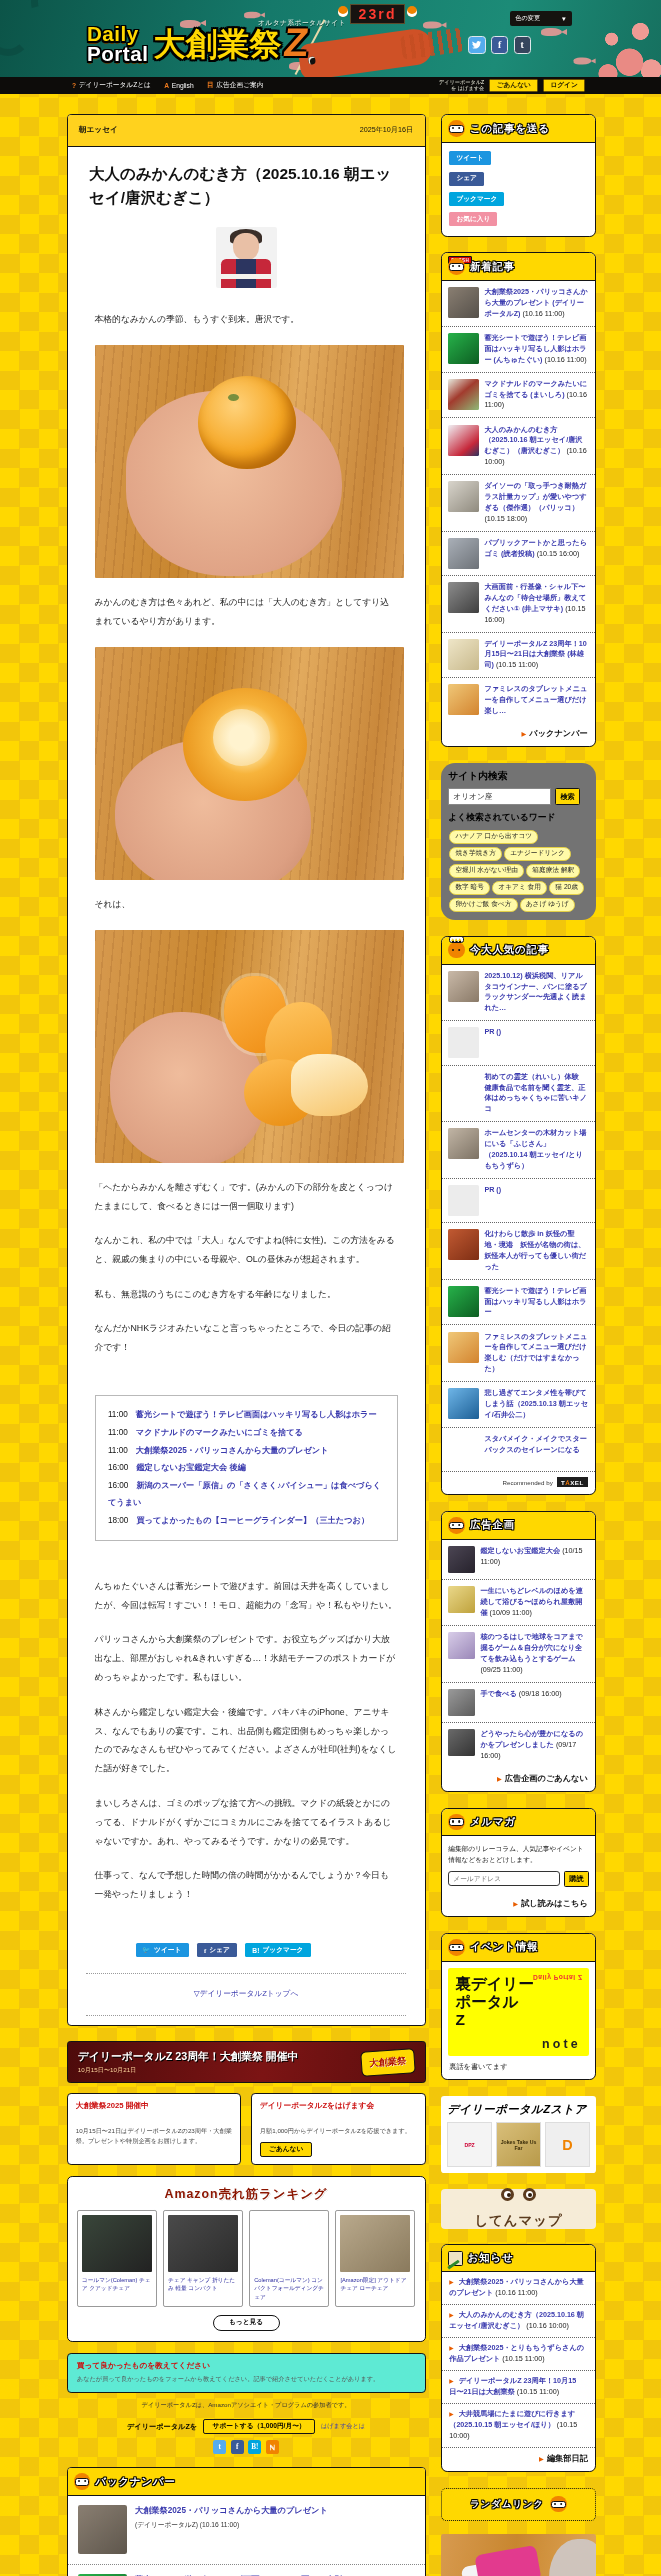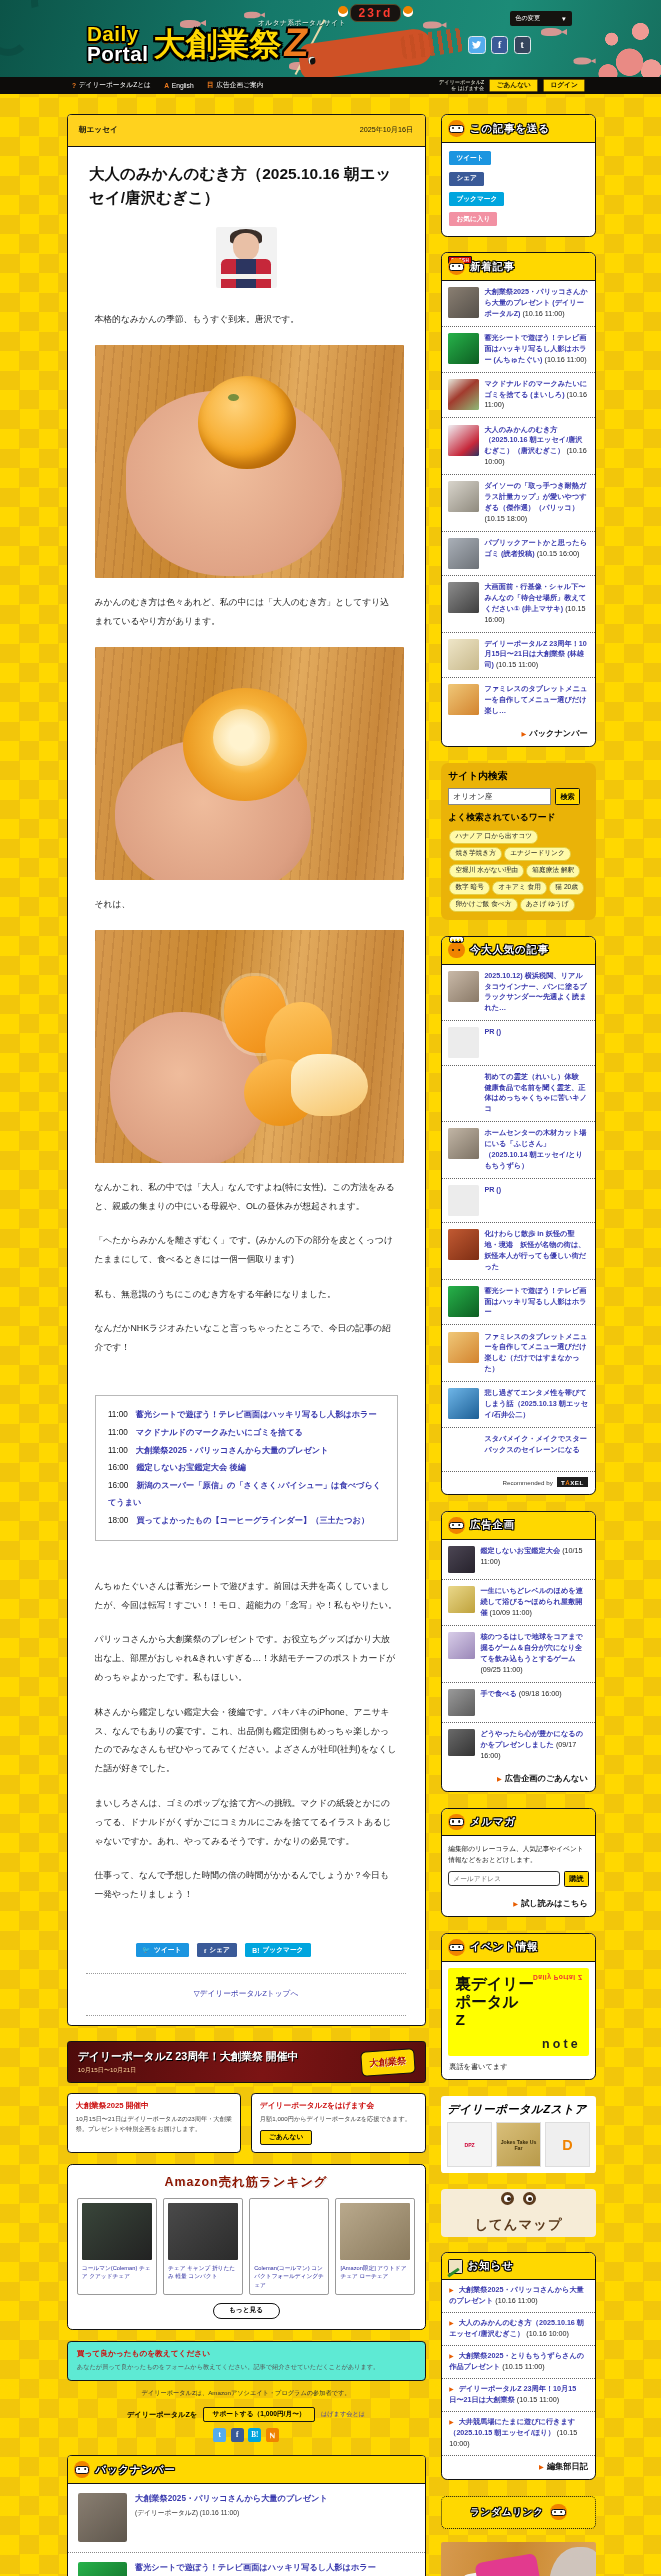--- a/index.html
+++ b/index.html
@@ -24,21 +24,21 @@
   .coral{width:72px;height:77px;background:radial-gradient(circle at 30% 30%,#ef9b94 6.2px,transparent 6.7px),radial-gradient(circle at 70% 20%,#ef9b94 8.2px,transparent 8.8px),radial-gradient(circle at 55% 60%,#e98a84 13.4px,transparent 14px),radial-gradient(circle at 85% 70%,#ef9b94 10.3px,transparent 10.8px),radial-gradient(circle at 25% 75%,#e98a84 9.3px,transparent 9.8px)}
   .rod{width:1.5px;height:62px;background:#e7d9a8;transform:rotate(28deg)}
   .logo{position:absolute;left:87px;top:24px;display:flex;align-items:flex-start;z-index:5}
   .logo-daily{font-weight:900;font-size:20.6px;line-height:.95;color:#fff;letter-spacing:0.5px;
      text-shadow:1.5px 0 #000,-1.5px 0 #000,0 1.5px #000,0 -1.5px #000,1.5px 1.5px #000,-1.5px -1.5px #000,1.5px -1.5px #000,-1.5px 1.5px #000, 0 3.1px 0 #5b3a00;}
   .logo-daily .yellow-d{color:#ffd800}
   .logo-fest{font-weight:900;font-size:32px;line-height:1;color:#ffd800;margin-left:5.2px;margin-top:4.1px;
      text-shadow:2.1px 0 #000,-2.1px 0 #000,0 2.1px #000,0 -2.1px #000,2.1px 2.1px #000,-2.1px -2.1px #000,2.1px -2.1px #000,-2.1px 2.1px #000;}
   .logo-z{font-weight:900;font-size:40px;line-height:.9;color:#f07c1e;margin-left:2.1px;transform:skewX(-6deg);
      text-shadow:2.1px 0 #000,-2.1px 0 #000,0 2.1px #000,0 -2.1px #000,2.1px 2.1px #000,-2.1px -2.1px #000;}
-  .logo-badge{position:absolute;left:202px;top:-19.6px;background:#171310;border:1px solid #5c4a2a;color:#ff3b30;font-weight:900;font-size:12px;letter-spacing:2.1px;padding:1px 7.2px;border-radius:7px}
+  .logo-badge{position:absolute;left:202px;top:-19.6px;background:#171310;border:1px solid #5c4a2a;color:#ff3b30;font-weight:900;font-size:14px;letter-spacing:2.1px;padding:1px 7.2px;border-radius:0}
   .logo-badge::before,.logo-badge::after{content:"";position:absolute;top:1px;width:10.3px;height:10.3px;border-radius:50%;background:#f08300;box-shadow:inset 0 -3.1px 0 #fff}
   .logo-badge::before{left:-13.4px}.logo-badge::after{right:-13.4px}
   .tagline{position:absolute;left:258px;top:18.5px;color:#eef5ef;font-size:6.7px;letter-spacing:0.5px;text-shadow:0.5px 0.5px 0 #043;}
   .color-change{position:absolute;right:90px;top:11.3px;width:62px;height:14.4px;background:#15130f;border-radius:2.1px;color:#fff;font-size:6.2px;display:flex;align-items:center;justify-content:space-between;padding:0 5.2px;z-index:6}
   .sns-head{position:absolute;right:131px;top:36px;display:flex;gap:5.2px;z-index:6}
   .sns-b{width:17.5px;height:17.5px;border-radius:3.6px;border:1px solid #dfe8ea;display:flex;align-items:center;justify-content:center;color:#fff;font-weight:900;font-size:9.8px;font-family:"Liberation Serif",serif}
   
   .top-nav{height:16.5px;background:#0d0c0a;display:flex;align-items:center;padding:0 77px 0 72px;color:#fff;font-size:6.7px;gap:13.4px;position:relative;z-index:5}
   .nav-item{display:flex;align-items:center;gap:2.6px;cursor:pointer}
   .nav-ico{color:#f07c1e;font-weight:900}
@@ -73,21 +73,21 @@
   .share-btn{color:#fff;font-size:6.7px;font-weight:700;padding:2.6px 7.2px;border-radius:1.5px;display:flex;gap:3.1px;align-items:center;cursor:pointer}
   .dotted{border-top:1px dotted #9a9a9a;margin:15.5px 18.5px;}
   .toplink{text-align:center;color:#3a3aae;font-size:7.7px;margin:3.1px 0 13.4px;cursor:pointer}
   
   .camp-banner{margin-top:15.5px;height:42px;border:1.5px solid #141414;border-radius:3.1px;background:linear-gradient(100deg,#4d0b0b,#7c1414 55%,#5a0e0e);display:flex;align-items:center;padding:0 10.3px;color:#fff;position:relative;overflow:hidden}
   .camp-text{font-weight:900;font-size:10.8px;text-shadow:1px 1px 0 #000}
   .camp-sub{font-size:6.2px;color:#ffd9a0;margin-top:2.1px}
   .camp-badge{margin-left:auto;background:#ffd800;color:#b01500;font-weight:900;font-size:9.3px;border:1.5px solid #111;border-radius:5.2px;padding:5.2px 7.2px;transform:rotate(-4deg);text-shadow:0.5px 0.5px 0 #fff}
   .promo-row{display:flex;gap:9.3px;margin-top:9.3px;}
   .promo{flex:1;background:#fff;border:1px solid #141414;border-radius:4.1px;padding:7.2px 8.2px;}
-  .promo h4{color:#cc1111;font-size:7.7px;margin-bottom:3px}
+  .promo h4{color:#cc1111;font-size:7.7px;margin-bottom:15px}
   .promo p{font-size:6.2px;color:#444;line-height:1.7}
   .promo .ybtn{margin-top:5.2px}
   .ybtn{display:inline-block;background:#ffd800;border:1px solid #141414;border-radius:2.1px;font-weight:900;font-size:6.7px;padding:2.1px 8.2px;cursor:pointer}
   
   .amz{margin-top:11.3px;background:#ffffff;border:1.5px solid #141414;border-radius:5.2px;padding:8.2px 7.2px 10.3px;}
   .amz-title{text-align:center;font-weight:900;font-size:12.4px;color:#8b1500;letter-spacing:1px;text-shadow:0.5px 0.5px 0 #fff,1px 1px 0 #00000033;margin-bottom:7.2px}
   .amz-row{display:flex;gap:6.2px;justify-content:center}
   .amz-card{width:80px;background:#fff;border:0.5px solid #999;border-radius:2.1px;padding:4.1px;}
   .amz-img{height:57px;border-radius:1px;margin-bottom:4.1px}
   .amz-name{font-size:5.7px;color:#2a2a9e;line-height:1.5}
@@ -118,21 +118,21 @@
   .crown{position:relative}
   .crown::before{content:"▲▲▲";position:absolute;top:-6.2px;left:1px;font-size:4.6px;color:#ffd800;text-shadow:0.5px 0.5px 0 #000;letter-spacing:-1px}
   .fresh-tag{position:absolute;margin-top:-13.4px;background:#d40000;color:#fff;font-weight:900;font-size:4.6px;padding:0.5px 2.1px;border:0.5px solid #111;border-radius:1px;letter-spacing:0.5px}
   .sitem{display:flex;gap:5.2px;padding:6.2px;border-bottom:1px dotted #666;font-size:7.2px;line-height:1.5}
   .sitem:last-of-type{border-bottom:none}
   .sthumb{width:31px;height:31px;flex:none;border-radius:1.5px}
   .stitle{color:#3a3aae;font-weight:600}
   .smeta{color:#222}
   .more-link{display:block;text-align:right;padding:5.2px 7.2px 7.2px;color:#111;font-weight:900;font-size:8.2px;cursor:pointer}
   .more-link::before{content:"▶";color:#e85d00;margin-right:3.1px;font-size:6.2px}
-  .plainbox{background:#eab308;border-radius:7px;margin-bottom:15.5px;padding:7.2px;}
+  .plainbox{background:#737373;border-radius:14px;margin-bottom:15.5px;padding:7.2px;}
   .plainbox h3{font-size:9.8px;font-weight:900;margin-bottom:5.2px}
   .search-row{display:flex;gap:4.1px;align-items:center}
   .search-row input{width:103px;height:16.5px;border:0.5px solid #888;padding:0 4.1px;font-size:7.7px;color:#333}
   .btn-kensaku{background:#ffd800;border:1px solid #141414;border-radius:1.5px;font-weight:900;font-size:7.2px;padding:2.1px 4.1px;cursor:pointer}
   .words-h{font-size:8.8px;font-weight:900;margin:7.2px 0 4.1px}
   .tag{display:inline-block;background:#fffaa8;border:0.5px solid #e3cf45;border-radius:6.7px;padding:1.5px 5.2px;margin:1.5px 1px;font-size:6.7px;color:#222;cursor:pointer}
   .taxel-row{display:flex;justify-content:flex-end;align-items:center;gap:4.1px;padding:5.2px 7.2px 7.2px;font-size:6.2px;color:#333}
   .taxel{background:#1d1d1d;color:#fff;font-weight:900;font-size:6.2px;padding:1.5px 4.1px;letter-spacing:0.5px}
   .taxel b{color:#ff7a00}
   .mm-body{padding:6.2px;font-size:6.7px;line-height:1.7;color:#222}
@@ -140,21 +140,21 @@
   .mm-row input{flex:1;height:15.5px;border:1px solid #333;border-radius:3.1px;padding:0 4.1px;font-size:6.7px}
   .note-banner{margin:6.2px;background:#ffff00;border-radius:2.1px;position:relative;padding:7.2px;height:88px}
   .note-lines{font-weight:900;font-size:15.5px;line-height:1.15;color:#111}
   .note-mini{position:absolute;right:6.2px;top:6.2px;color:#e33;font-weight:900;font-size:6.7px;transform:rotate(180deg) scaleX(-1);letter-spacing:0.5px}
   .note-word{position:absolute;right:8.2px;bottom:5.2px;font-size:12.4px;font-weight:700;letter-spacing:3.1px;color:#222}
   .note-cap{padding:0 7.2px 7.2px;font-size:7.2px;color:#222}
   .store{background:#fff;border-radius:3.1px;margin-bottom:15.5px;padding:6.2px;}
   .store h3{font-weight:900;font-size:11.3px;font-style:italic;letter-spacing:0.5px;margin-bottom:5.2px}
   .store-row{display:flex;gap:4.1px}
   .store-item{width:45px;height:45px;border:0.5px solid #ddd;display:flex;align-items:center;justify-content:center;text-align:center;font-size:5.2px;font-weight:900}
-  .shiten{background:#f6ecd7;border-radius:4.1px;height:48px;margin-bottom:15.5px;display:flex;flex-direction:column;align-items:center;justify-content:center;gap:11px}
+  .shiten{background:#f6ecd7;border-radius:4.1px;height:40px;margin-bottom:15.5px;display:flex;flex-direction:column;align-items:center;justify-content:center;gap:11px}
   .shiten .eyes{display:flex;gap:8.2px}
   .shiten .eye{width:13.4px;height:13.4px;border:3.1px solid #5b3b1e;border-radius:50%;background:#fff;position:relative}
   .shiten .eye::after{content:"";position:absolute;left:2.6px;top:2.6px;width:4.1px;height:4.1px;background:#2e1c0d;border-radius:50%}
   .shiten-t{color:#5b3b1e;font-weight:900;font-size:13.4px;letter-spacing:1px}
   .notice-item{padding:5.2px 7.2px;border-bottom:1px dotted #666;font-size:7.2px;line-height:1.5}
   .notice-item::before{content:"▶";color:#e85d00;font-size:5.7px;margin-right:3.1px}
   .random{background:#ffd800;border:1.5px dotted #141414;border-radius:5.2px;height:33px;margin-bottom:13.4px;display:flex;align-items:center;justify-content:center;gap:6.2px}
   .kaimono{border-radius:2.1px;height:87px;margin-bottom:14.4px;position:relative;overflow:hidden;
     background:linear-gradient(100deg,#d79a4f,#c8862f 45%,#e2aa5d);}
   .kaimono .robot{position:absolute;left:36px;top:15.5px;width:62px;height:36px;background:#e23a8e;border-radius:7.2px;transform:rotate(-10deg);box-shadow:-15.5px 9.3px 0 #f4f4f4}
@@ -266,22 +266,22 @@
         <p>それは、</p>
 
         <div class="photo">
           <div class="blob" style="left:15.5px;top:82px;width:155px;height:155px;background:radial-gradient(circle at 45% 40%,#efbc9c,#dc9f82 70%,#c5876a);border-radius:46% 52% 44% 50%;"></div>
           <div class="blob" style="left:129px;top:46px;width:62px;height:77px;background:linear-gradient(150deg,#ffb64a,#ef8e14);border-radius:50% 50% 40% 60%;box-shadow:0 0 0 3.1px #fdf2d655;"></div>
           <div class="blob" style="left:170px;top:72px;width:67px;height:82px;background:linear-gradient(160deg,#ffc561,#f09a1e);border-radius:55% 45% 50% 50%;"></div>
           <div class="blob" style="left:149px;top:129px;width:72px;height:67px;background:linear-gradient(160deg,#ffbf55,#e88c10);border-radius:50%;"></div>
           <div class="blob" style="left:196px;top:124px;width:77px;height:62px;background:linear-gradient(160deg,#fff3d0,#f7c469);border-radius:40% 60% 55% 45%;"></div>
         </div>
 
+        <p>「へたからみかんを離さずむく」です。(みかんの下の部分を皮とくっつけたままにして、食べるときには一個一個取ります)</p>
         <p>なんかこれ、私の中では「大人」なんですよね(特に女性)。この方法をみると、親戚の集まりの中にいる母親や、OLの昼休みが想起されます。</p>
-        <p>「へたからみかんを離さずむく」です。(みかんの下の部分を皮とくっつけたままにして、食べるときには一個一個取ります)</p>
         <p>私も、無意識のうちにこのむき方をする年齢になりました。</p>
         <p>なんだかNHKラジオみたいなこと言っちゃったところで、今日の記事の紹介です！</p>
       </div>
 
       <div class="schedule">
         <div>
           <span class="time">11:00</span><a href="#">蓄光シートで遊ぼう！テレビ画面はハッキリ写るし人影はホラー</a>
         </div>
           <div>
           <span class="time">11:00</span><a href="#">マクドナルドのマークみたいにゴミを捨てる</a>

